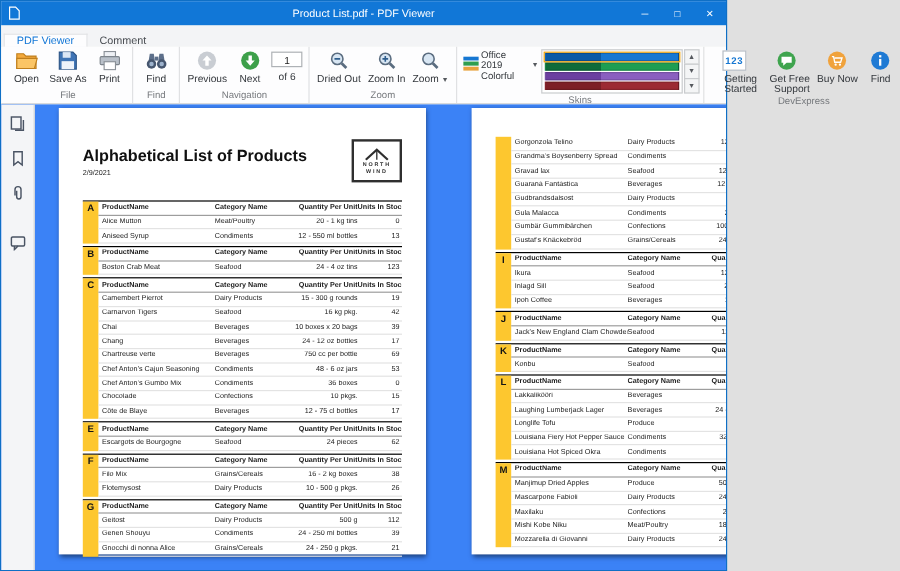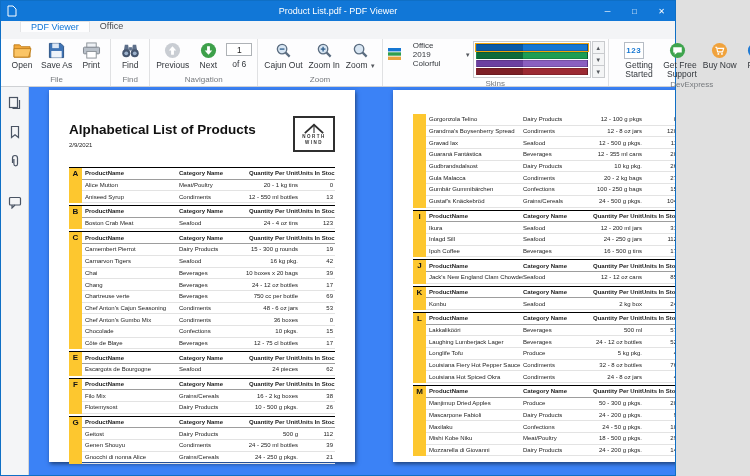--- a/index.html
+++ b/index.html
@@ -1,48 +1,48 @@
 <!DOCTYPE html>
 <html><head>
 <meta charset="utf-8">
 <style>
   html,body{margin:0;padding:0;}
   body{width:750px;height:476px;overflow:hidden;font-family:"Liberation Sans","DejaVu Sans",sans-serif;background:#e0e0e0;}
-  .window{width:676px;height:476px;border:1px solid #0f6fc5;display:flex;flex-direction:column;background:#f7f8f9;box-sizing:border-box;}
+  .window{width:606px;height:476px;border:1px solid #0f6fc5;display:flex;flex-direction:column;background:#f7f8f9;box-sizing:border-box;}
 
   
   .titlebar{height:20px;background:#1177d7;display:flex;align-items:center;position:relative;flex:0 0 auto;}
   .app-icon{width:12px;height:12px;margin-left:5px;z-index:2;}
   .title-text{position:absolute;left:0;right:0;text-align:center;color:#fff;font-size:9px;}
   .win-controls{margin-left:auto;display:flex;z-index:2;}
   .win-btn{width:27px;height:20px;display:flex;align-items:center;justify-content:center;color:#fff;font-size:8px;cursor:default;}
 
   
-  .tabs-row{height:18px;background:#f3f4f6;display:flex;align-items:flex-start;padding-left:19px;flex:0 0 auto;}
+  .tabs-row{height:18px;background:#f3f4f6;display:flex;align-items:flex-end;padding-left:2px;flex:0 0 auto;}
   .rtab{padding:0 10px;font-size:9px;color:#474b50;display:flex;align-items:center;}
   .rtab.selected{background:#fdfdfe;color:#1176d6;border:1px solid #e2e3e5;border-bottom:none;}
 
   
   .ribbon{height:47px;display:flex;background:#fdfdfe;border-bottom:1px solid #cfd1d4;padding-left:2px;flex:0 0 auto;}
   .rgroup{display:flex;flex-direction:column;border-right:1px solid #e0e1e3;padding:1px 3px 0;}
   .rgroup-content{flex:1;display:flex;align-items:flex-start;}
   .rgroup-caption{height:12px;font-size:8px;color:#76797d;text-align:center;line-height:11px;white-space:nowrap;}
   .rbtn{display:flex;flex-direction:column;align-items:center;padding:1px 3px 0;min-width:26px;cursor:default;}
   .ricon{width:20px;height:19px;display:flex;align-items:center;justify-content:center;}
   .rlabel{font-size:8.5px;color:#33373c;margin-top:1px;white-space:nowrap;line-height:1.05;}
   .rlabel.two-line{white-space:normal;text-align:right;width:38px;}
   .chev{font-size:6px;color:#55595e;line-height:1;}
 
   
   .pagebox-col{display:flex;flex-direction:column;align-items:center;margin:3px 2px 0;}
   .page-input{width:26px;height:13px;border:1px solid #aeb2b6;font-size:8.5px;text-align:center;padding:0;box-sizing:border-box;background:#fff;color:#222;}
   .of-label{font-size:8.5px;color:#33373c;margin-top:3px;}
 
   
-  .skin-selector{display:flex;align-items:center;gap:12px;padding:2px 2px;cursor:default;}
+  .skin-selector{display:flex;align-items:center;gap:2px;padding:2px 2px;cursor:default;}
   .skin-sel-label{font-size:8px;color:#33373c;width:40px;line-height:1.1;}
   .skin-gallery{width:118px;border:1px solid #c9cbce;background:#fff;margin-top:1px;padding:1px;box-sizing:border-box;}
   .swatch{height:6.9px;margin:1px;border:1px solid rgba(0,0,0,0.15);box-sizing:border-box;}
   .swatch.selected{outline:1.5px solid #f0a30a;}
   .gallery-scroll{width:13px;display:flex;flex-direction:column;margin:1px 0 0 1px;}
   .gsbtn{height:11px;border:1px solid #c9cbce;background:#f4f5f6;font-size:6px;display:flex;align-items:center;justify-content:center;color:#55595e;margin-bottom:-1px;}
 
   .icon-123{width:20px;height:15px;border:1px solid #b6bcc4;background:#fff;color:#1677d2;font-weight:bold;font-size:8px;display:flex;align-items:center;justify-content:center;letter-spacing:.5px;}
 
   
@@ -88,21 +88,21 @@
     <div class="title-text">Product List.pdf - PDF Viewer</div>
     <div class="win-controls">
       <div class="win-btn">─</div>
       <div class="win-btn">□</div>
       <div class="win-btn close">✕</div>
     </div>
   </div>
 
   <div class="tabs-row">
     <div class="rtab selected">PDF Viewer</div>
-    <div class="rtab">Office</div>
+    <div class="rtab">Comment</div>
   </div>
 
   <div class="ribbon">
 
     <div class="rgroup">
       <div class="rgroup-content">
         <div class="rbtn">
           <span class="ricon">
             <svg width="19" height="17" viewBox="0 0 20 18">
                 <path d="M1 3h6l2 2h9v11H1z" fill="#f3a93c" stroke="#c07f1d"></path>
@@ -186,21 +186,21 @@
     <div class="rgroup">
       <div class="rgroup-content">
         <div class="rbtn">
           <span class="ricon">
             <svg width="17" height="17" viewBox="0 0 18 18">
                 <circle cx="7.5" cy="7.5" r="5" fill="#d8e6f3" stroke="#5b6d80" stroke-width="1.4"></circle>
                 <line x1="11.3" y1="11.3" x2="15.5" y2="15.5" stroke="#5b6d80" stroke-width="2.4"></line>
                 <line x1="5" y1="7.5" x2="10" y2="7.5" stroke="#2e5d8c" stroke-width="1.4"></line>
               </svg>
           </span>
-          <span class="rlabel">Cajun Out</span>
+          <span class="rlabel">Dried Out</span>
         </div>
         <div class="rbtn">
           <span class="ricon">
             <svg width="17" height="17" viewBox="0 0 18 18">
                 <circle cx="7.5" cy="7.5" r="5" fill="#d8e6f3" stroke="#5b6d80" stroke-width="1.4"></circle>
                 <line x1="11.3" y1="11.3" x2="15.5" y2="15.5" stroke="#5b6d80" stroke-width="2.4"></line>
                 <line x1="5" y1="7.5" x2="10" y2="7.5" stroke="#2e5d8c" stroke-width="1.4"></line>
                 <line x1="7.5" y1="5" x2="7.5" y2="10" stroke="#2e5d8c" stroke-width="1.4"></line>
               </svg>
           </span>

